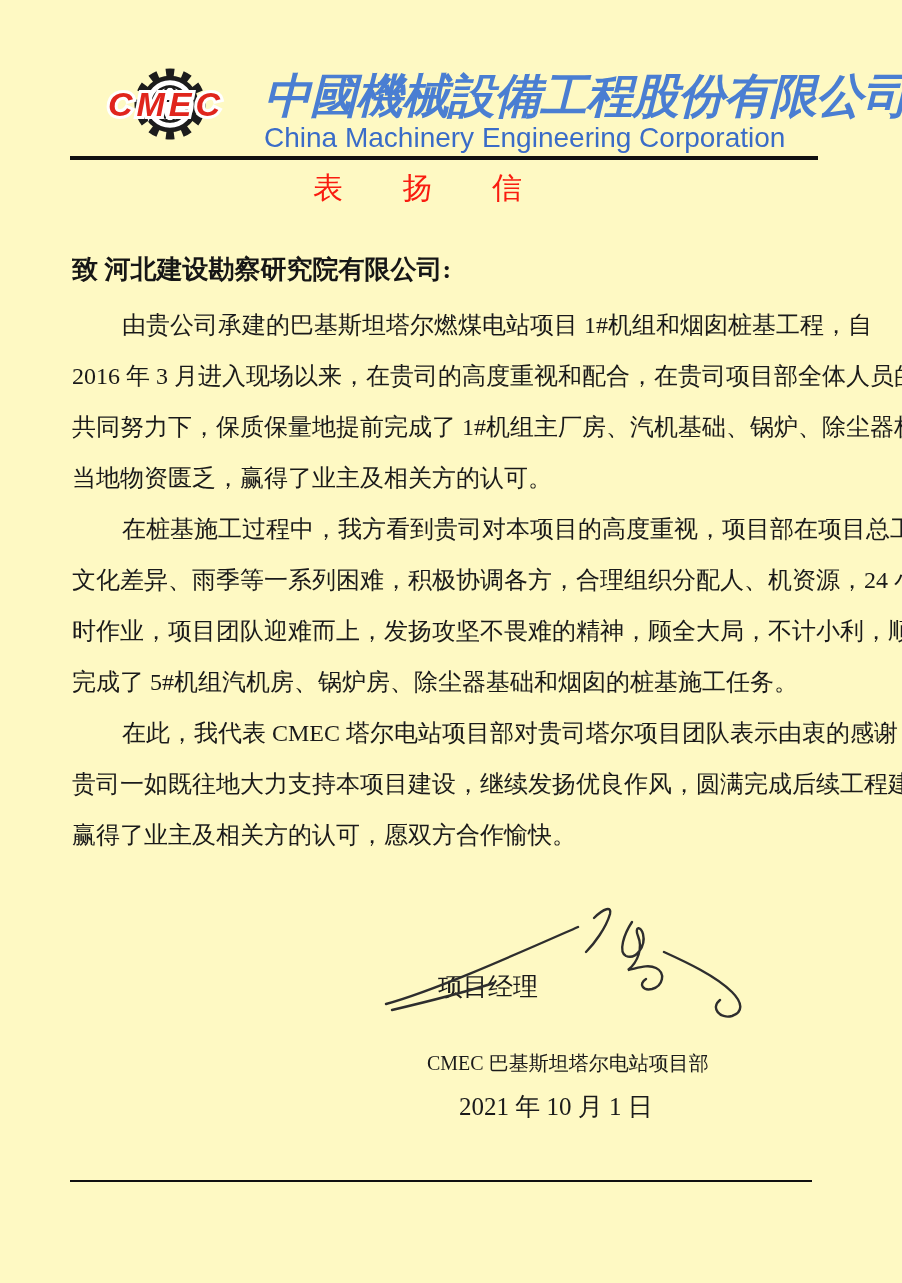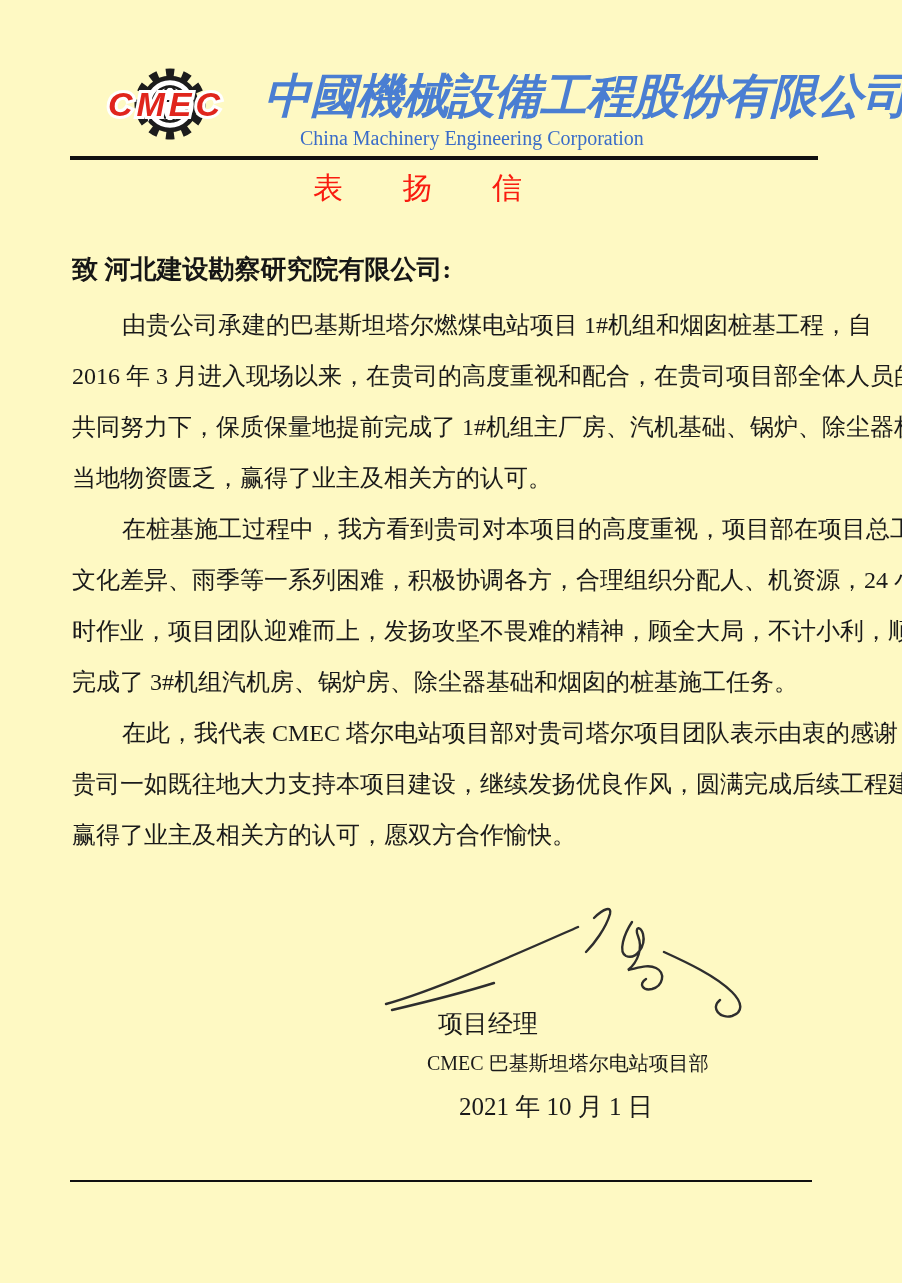--- a/index.html
+++ b/index.html
@@ -17,23 +17,22 @@
   
   .logo-svg { position: absolute; left: 100px; top: 58px; width: 140px; height: 94px; }
   .brand-zh {
     position: absolute; left: 264px; top: 70px; width: 575px;
     font-size: 47px; line-height: 52px; font-weight: bold; font-style: italic;
     letter-spacing: -1px; white-space: nowrap;
     font-family: "Liberation Serif", "DejaVu Serif", serif;
   }
   .brand-en {
     position: absolute; left: 264px; top: 123px; width: 580px;
-    font-size: 20px; line-height: 30px; white-space: nowrap;
-    font-family: Liberation Serif, serif;
-    margin-left: 36px;
+    font-size: 28px; line-height: 30px; white-space: nowrap;
+    font-family: Liberation Sans, sans-serif;
   }
   .head-rule {
     position: absolute; left: 70px; top: 156px; width: 748px; height: 4px;
     background: #111111;
   }
 
   
   .letter-title {
     position: absolute; left: 0; top: 168px; width: 861px;
     text-align: center; font-size: 30px; font-weight: normal;
@@ -47,21 +46,21 @@
     white-space: nowrap; color: #161616;
   }
   .lines { margin-top: 10px; }
   .line {
     font-size: 24px; line-height: 51px; height: 51px;
     white-space: nowrap; color: #1a1a1a;
   }
   .line.indent { text-indent: 50px; }
 
   
-  .sig-role  { position: absolute; left: 438px; top: 1007px; font-size: 25px; color: #1a1a1a; white-space: nowrap; }
+  .sig-role  { position: absolute; left: 438px; top: 970px; font-size: 25px; color: #1a1a1a; white-space: nowrap; }
   .sig-org   { position: absolute; left: 427px; top: 1029px; font-size: 20px; color: #1a1a1a; white-space: nowrap; margin-top: 21px; }
   .sig-date  { position: absolute; left: 459px; top: 1090px; font-size: 25px; color: #1a1a1a; white-space: nowrap; }
   .sig-svg   { position: absolute; left: 380px; top: 900px; width: 380px; height: 140px; }
 
   
   .foot-rule {
     position: absolute; left: 70px; top: 1180px; width: 742px; height: 2px;
     background: #111111;
   }
 </style>
@@ -95,21 +94,21 @@
   <div class="letter-body">
     <div class="salutation">致 河北建设勘察研究院有限公司:</div>
     <div class="lines">
       <div class="line indent">由贵公司承建的巴基斯坦塔尔燃煤电站项目 1#机组和烟囱桩基工程，自</div>
       <div class="line">2016 年 3 月进入现场以来，在贵司的高度重视和配合，在贵司项目部全体人员的</div>
       <div class="line">共同努力下，保质保量地提前完成了 1#机组主厂房、汽机基础、锅炉、除尘器桩基</div>
       <div class="line">当地物资匮乏，赢得了业主及相关方的认可。</div>
       <div class="line indent">在桩基施工过程中，我方看到贵司对本项目的高度重视，项目部在项目总工霍</div>
       <div class="line">文化差异、雨季等一系列困难，积极协调各方，合理组织分配人、机资源，24 小</div>
       <div class="line">时作业，项目团队迎难而上，发扬攻坚不畏难的精神，顾全大局，不计小利，顺利</div>
-      <div class="line">完成了 3#机组汽机房、锅炉房、除尘器基础和烟囱的桩基施工任务。</div>
+      <div class="line">完成了 5#机组汽机房、锅炉房、除尘器基础和烟囱的桩基施工任务。</div>
       <div class="line indent">在此，我代表 CMEC 塔尔电站项目部对贵司塔尔项目团队表示由衷的感谢，希望</div>
       <div class="line">贵司一如既往地大力支持本项目建设，继续发扬优良作风，圆满完成后续工程建设。</div>
       <div class="line">赢得了业主及相关方的认可，愿双方合作愉快。</div>
     </div>
   </div>
 
   <div class="sig-role">项目经理</div>
 
   <svg class="sig-svg" viewBox="0 0 380 140">
     <g fill="none" stroke="#2e2e2e" stroke-width="2.4" stroke-linecap="round">

